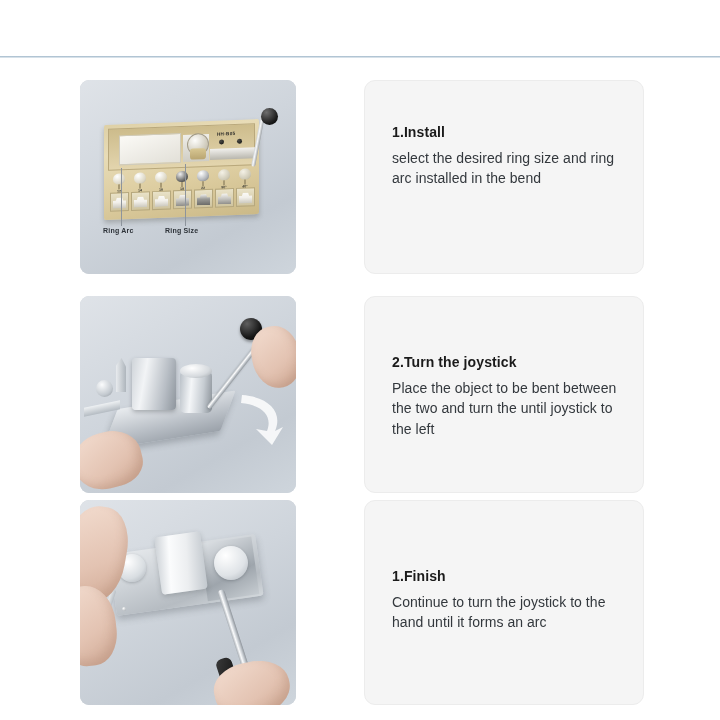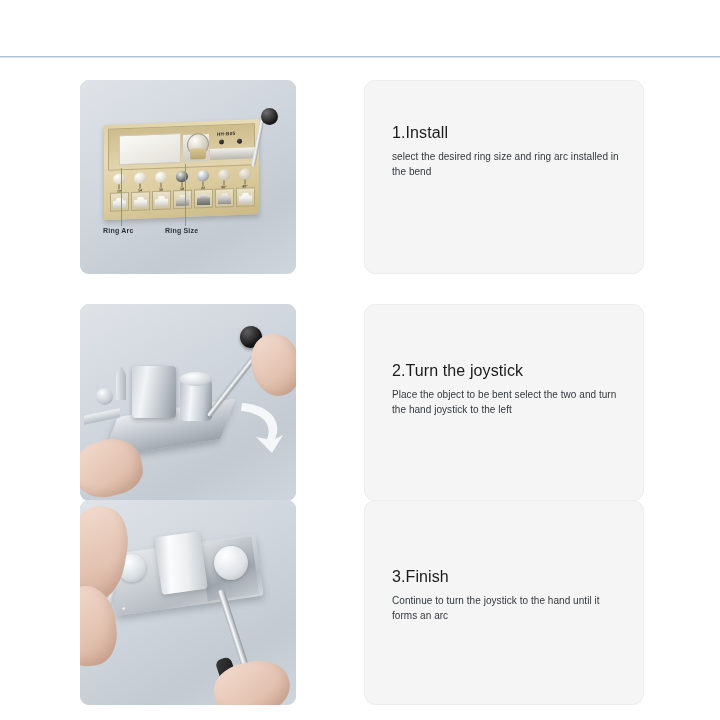--- a/index.html
+++ b/index.html
@@ -23,21 +23,21 @@
     font-family:"Liberation Sans", sans-serif;
   }
   .header-underline{
     position:absolute;left:0;top:56px;width:720px;height:2px;
     background:linear-gradient(to bottom,#9fb6c9,#e9eff4);
   }
 
   
   .row{position:absolute;left:0;width:720px;}
   .row1{top:80px;height:194px;}
-  .row2{top:304px;height:197px;}
+  .row2{top:296px;height:197px;}
   .row3{top:500px;height:205px;}
 
   
   .photo{
     position:absolute;left:80px;width:216px;height:100%;
     border-radius:9px;overflow:hidden;
     background:#ced4da;
   }
   .photo .bg{
     position:absolute;inset:0;
@@ -45,25 +45,25 @@
   }
 
   
   .card{
     position:absolute;left:364px;width:280px;height:100%;
     background:#f5f5f5;border:1px solid #ececec;border-radius:11px;
     box-sizing:border-box;
   }
   .card-inner{position:absolute;left:27px;right:18px;}
   .card-title{
-    font-size:16px;font-weight:normal;color:#1b1b1b;letter-spacing:.1px;
+    font-size:14px;font-weight:bold;color:#1b1b1b;letter-spacing:.1px;
     margin:0 0 8px 0;
   }
   .card-body{
-    font-size:10px;color:#33383d;line-height:1.45;margin:0;letter-spacing:.05px;
+    font-size:14px;color:#33383d;line-height:1.45;margin:0;letter-spacing:.05px;
   }
   .c1 .card-inner{top:43px;}
   .c2 .card-inner{top:57px;}
   .c3 .card-inner{top:67px;}
 
   
   .m1-body{
     position:absolute;left:24px;top:42px;width:155px;height:95px;
     background:linear-gradient(168deg,#ded0a6 0%,#e8dcb7 25%,#ddcda0 60%,#cbb987 100%);
     border-radius:2px;
@@ -408,21 +408,21 @@
       <div class="hand m2-hand-l"></div>
 
       <svg class="m2-arrow" viewBox="0 0 52 56">
         <path d="M6 4 C34 6 47 22 39 40 L47 36 L36 54 L20 38 L31 40 C37 25 26 14 5 12 Z" fill="#ffffff" opacity="0.9"></path>
       </svg>
     </div>
 
     <div class="card c2">
       <div class="card-inner">
         <p class="card-title">2.Turn the joystick</p>
-        <p class="card-body">Place the object to be bent select the two and turn the hand joystick to the left</p>
+        <p class="card-body">Place the object to be bent between the two and turn the until joystick to the left</p>
       </div>
     </div>
   </div>
 
   <div class="row row3">
 
     <div class="photo">
       <div class="bg"></div>
 
       <div class="m3-plate">
@@ -438,19 +438,19 @@
       <div class="m3-rod"></div>
       <div class="m3-rodtip"></div>
 
       <div class="hand m3-hand-l"></div>
       <div class="hand m3-hand-l2"></div>
       <div class="hand m3-hand-r"></div>
     </div>
 
     <div class="card c3">
       <div class="card-inner">
-        <p class="card-title">3.Finish</p>
+        <p class="card-title">1.Finish</p>
         <p class="card-body">Continue to turn the joystick to the hand until it forms an arc</p>
       </div>
     </div>
   </div>
 
 </div>
 
 </body></html>

